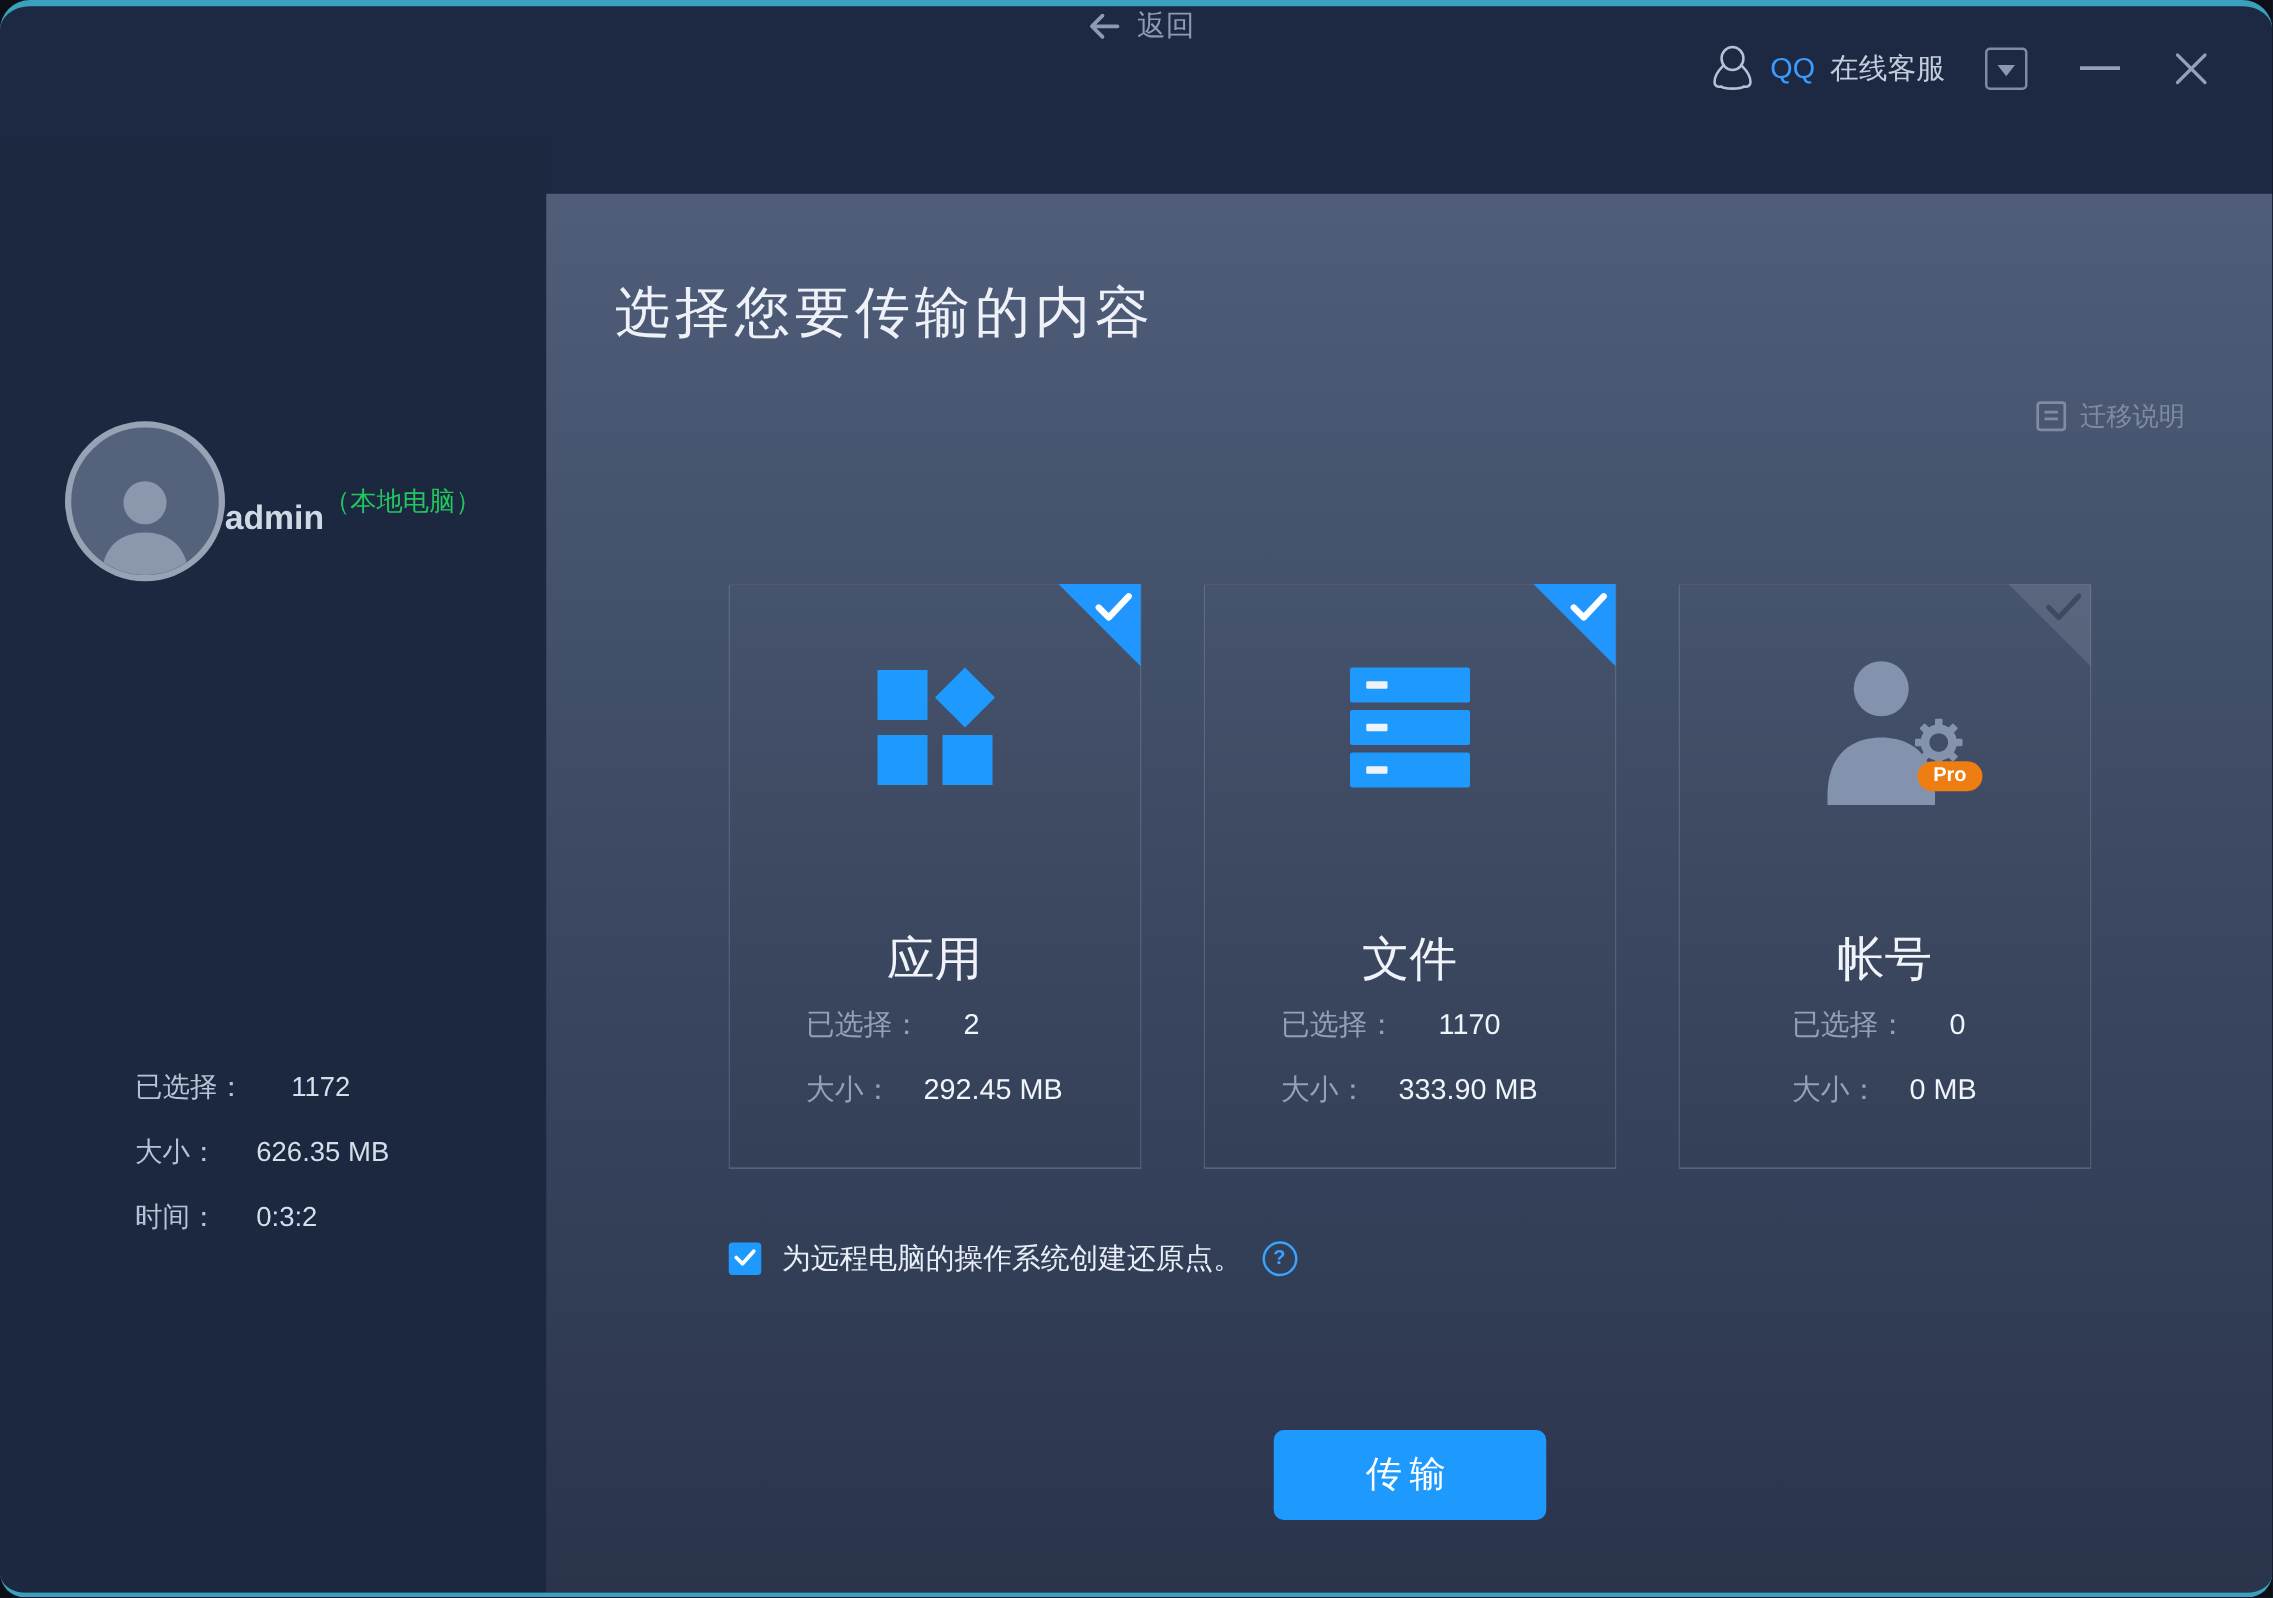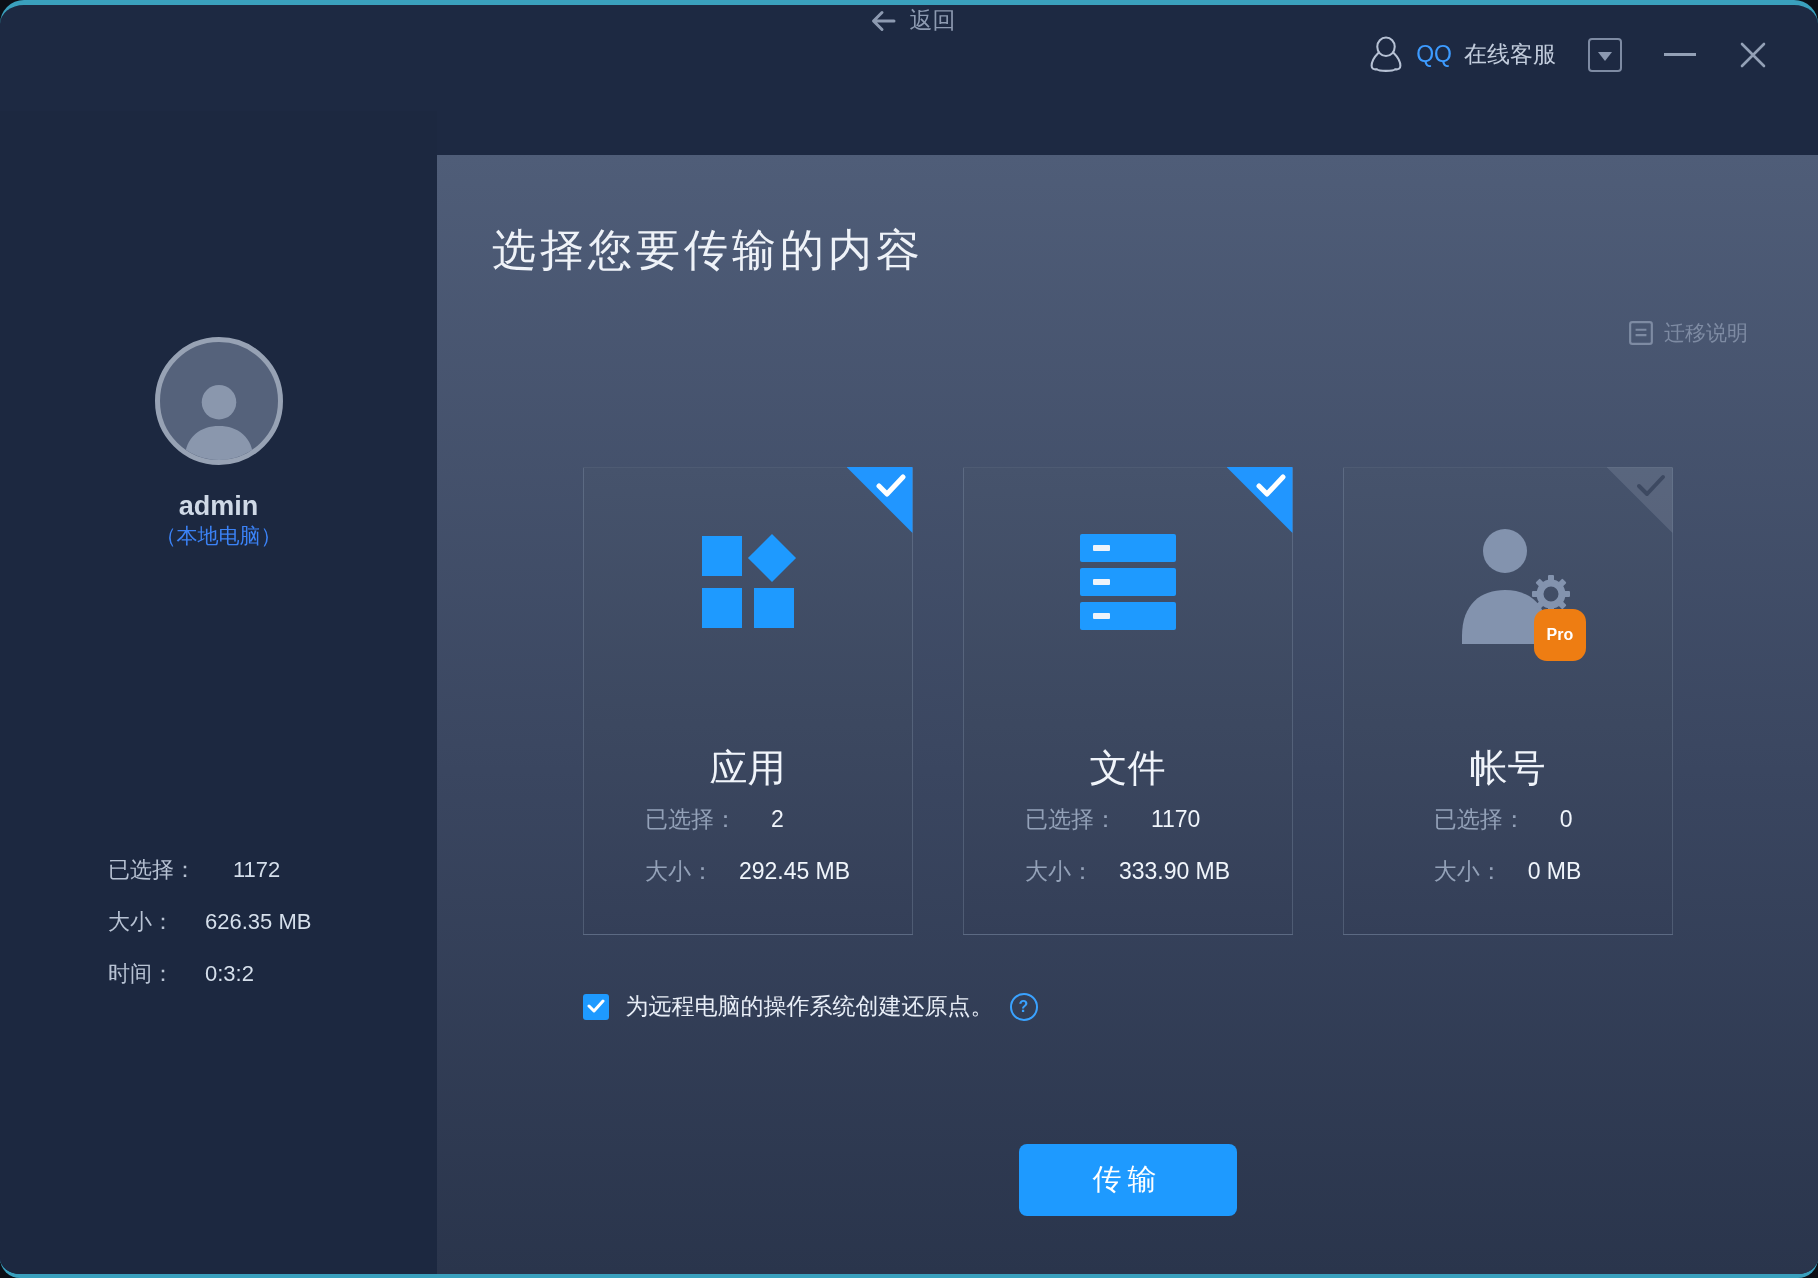--- a/index.html
+++ b/index.html
@@ -15,26 +15,26 @@
   .qq .qq-blue{color:#3d9bff;}
   .dd-box{width:30px;height:30px;border:2px solid #7e8ba3;border-radius:4px;margin-left:32px;
           display:flex;align-items:center;justify-content:center;cursor:pointer;}
   .dd-tri{width:0;height:0;border-left:7px solid transparent;border-right:7px solid transparent;
           border-top:9px solid #8b98b0;margin-top:3px;}
   .min-btn{width:32px;height:3px;background:#93a0b6;margin-left:42px;cursor:pointer;}
   .close-btn{margin-left:42px;cursor:pointer;display:flex;}
   
   .body-row{display:flex;height:1163px;}
   .sidebar{position:relative;width:437px;background:#1c2840;flex:none;}
-  .avatar-block{display:flex;flex-direction:column;align-items:center;padding-top:226px;justify-content:center;}
+  .avatar-block{display:flex;flex-direction:row;align-items:center;padding-top:226px;justify-content:center;}
   .avatar{width:118px;height:118px;border-radius:50%;border:5px solid #97a2b4;background:#55627b;
           overflow:hidden;display:flex;align-items:flex-end;justify-content:center;}
   .avatar svg{display:block;margin-bottom:-4px;}
   .username{margin-top:26px;font-size:27px;font-weight:600;color:#cfd9e6;}
-  .computer{font-size:21px;color:#3b82f6;}
+  .computer{font-size:21px;color:#22c55e;}
   .side-stats{position:absolute;left:108px;top:746px;}
   .side-row{display:flex;font-size:22px;line-height:26px;margin-bottom:26px;}
   .side-row .lbl{min-width:97px;color:#b7c2d3;}
   .side-row .val{color:#d5dfeb;}
   .side-row .val.indent{margin-left:28px;}
   
   .main{position:relative;flex:1;background:linear-gradient(180deg,#4f5d78 0%,#3a4660 55%,#2a354c 100%);margin-top:44px;}
   .page-title{position:absolute;top:66px;left:55px;margin:0;font-family:"DejaVu Serif","Liberation Serif",serif;
               font-weight:400;font-size:44px;letter-spacing:4px;color:#eef2f8;}
   .migration{position:absolute;top:164px;right:70px;display:flex;align-items:center;gap:10px;
@@ -50,21 +50,21 @@
   .corner svg{position:absolute;top:7px;right:7px;}
   .card-icon{margin:66px auto 0;width:96px;height:96px;display:flex;align-items:center;justify-content:center;}
   .card-icon svg{overflow:visible;}
   .card-name{margin-top:122px;text-align:center;font-size:38px;color:#f0f4fa;line-height:32px;}
   .card-stats{margin:20px auto 0;display:table;}
   .card-row{display:flex;font-size:23px;line-height:30px;margin-bottom:22px;}
   .card-row .lbl{min-width:94px;color:#93a1b8;text-align:left;}
   .card-row .val{color:#f0f5fb;}
   .card-row .val.indent{margin-left:32px;}
   .pro-badge{position:absolute;left:190px;top:141px;background:#ee7d12;color:#fff;font-size:16px;
-             font-weight:700;padding:16px 13px;border-radius:13px;line-height:20px;}
+             font-weight:700;padding:2px 13px;border-radius:13px;line-height:20px;}
   .restore-row{display:flex;align-items:center;margin-top:56px;margin-left:5px;}
   .checkbox{width:26px;height:26px;background:#1e9aff;border-radius:3px;display:flex;align-items:center;
             justify-content:center;cursor:pointer;flex:none;}
   .restore-label{margin-left:17px;font-size:23px;color:#e8eef7;}
   .help-circle{width:24px;height:24px;border:2px solid #3aa2ff;border-radius:50%;color:#3aa2ff;
                font-size:16px;font-weight:700;display:flex;align-items:center;justify-content:center;
                margin-left:16px;cursor:pointer;}
   .transfer-wrap{display:flex;justify-content:center;margin-top:122px;}
   .transfer-btn{width:218px;height:72px;background:#1e9aff;border:none;border-radius:8px;color:#fff;
                 font-size:29px;letter-spacing:6px;cursor:pointer;font-family:inherit;}

